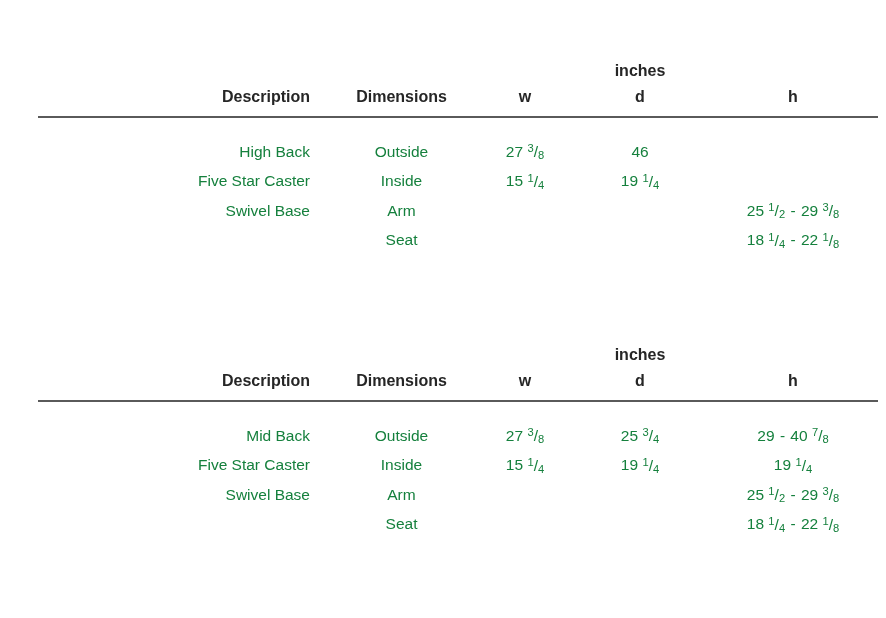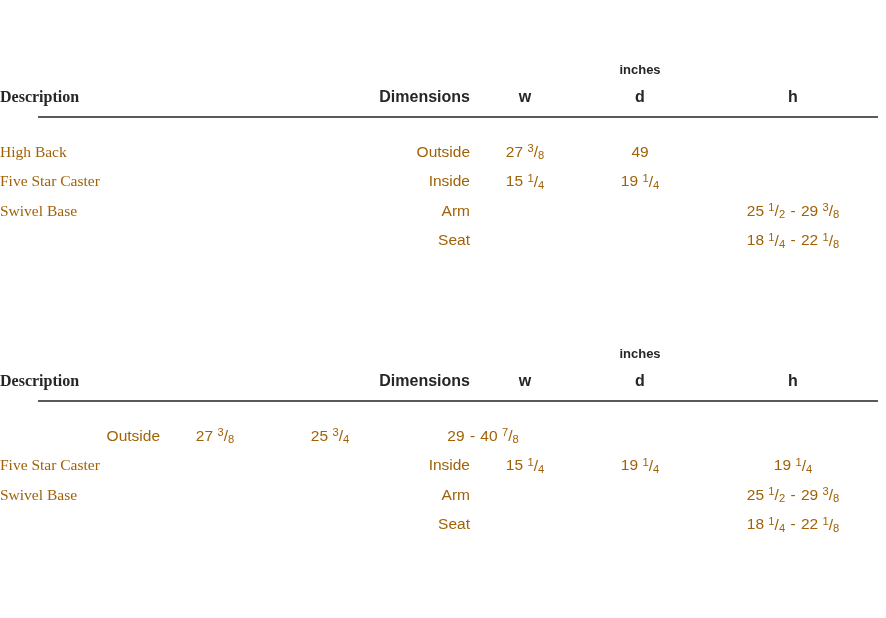--- a/index.html
+++ b/index.html
@@ -27,29 +27,29 @@
 
   .unit-row,
   .head-row,
   .body-row {
     display: flex;
     align-items: baseline;
     width: 886px;
   }
 
   
-  .c-desc { width: 310px; flex: 0 0 310px; text-align: left; font-family: Liberation Serif, serif; }
-  .c-dim  { width: 160px; flex: 0 0 160px; text-align: right; padding-left: 23px; box-sizing: border-box; }
+  .c-desc { width: 310px; flex: 0 0 310px; text-align: right; }
+  .c-dim  { width: 160px; flex: 0 0 160px; text-align: center; padding-left: 23px; box-sizing: border-box; }
   .c-w    { width: 110px; flex: 0 0 110px; text-align: center; }
   .c-d    { width: 120px; flex: 0 0 120px; text-align: center; }
   .c-h    { width: 186px; flex: 0 0 186px; text-align: center; }
 
   .unit-row {
     height: 26px;
-    font-size: 13px;
+    font-size: 16px;
     font-weight: bold;
     color: #262626;
   }
   .unit-row .c-desc,
   .unit-row .c-dim,
   .unit-row .c-w,
   .unit-row .c-h { visibility: hidden; }
 
   .head-row {
     height: 28px;
@@ -65,21 +65,21 @@
     width: 840px;
     margin-left: 38px;
     margin-right: 8px;
   }
 
   .body-block { padding-top: 24px; }
 
   .body-row {
     height: 29.5px;
     font-size: 15.5px;
-    color: #a16207;
+    color: #15803d;
   }
 
   
   .frac {
     display: inline-block;
     white-space: nowrap;
     letter-spacing: 0;
   }
   .frac .num {
     font-size: 0.72em;
@@ -113,21 +113,21 @@
         <div class="c-w">w</div>
         <div class="c-d">d</div>
         <div class="c-h">h</div>
       </div>
       <hr class="rule">
       <div class="body-block">
         <div class="body-row">
           <div class="c-desc">High Back</div>
           <div class="c-dim">Outside</div>
           <div class="c-w"><span class="val">27 <span class="frac"><span class="num">3</span><span class="sl">/</span><span class="den">8</span></span></span></div>
-          <div class="c-d"><span class="val">49</span></div>
+          <div class="c-d"><span class="val">46</span></div>
         </div>
         <div class="body-row">
           <div class="c-desc">Five Star Caster</div>
           <div class="c-dim">Inside</div>
           <div class="c-w"><span class="val">15 <span class="frac"><span class="num">1</span><span class="sl">/</span><span class="den">4</span></span></span></div>
           <div class="c-d"><span class="val">19 <span class="frac"><span class="num">1</span><span class="sl">/</span><span class="den">4</span></span></span></div>
         </div>
         <div class="body-row">
           <div class="c-desc">Swivel Base</div>
           <div class="c-dim">Arm</div>
@@ -155,20 +155,21 @@
       <div class="head-row">
         <div class="c-desc">Description</div>
         <div class="c-dim">Dimensions</div>
         <div class="c-w">w</div>
         <div class="c-d">d</div>
         <div class="c-h">h</div>
       </div>
       <hr class="rule">
       <div class="body-block">
         <div class="body-row">
+          <div class="c-desc">Mid Back</div>
           <div class="c-dim">Outside</div>
           <div class="c-w"><span class="val">27 <span class="frac"><span class="num">3</span><span class="sl">/</span><span class="den">8</span></span></span></div>
           <div class="c-d"><span class="val">25 <span class="frac"><span class="num">3</span><span class="sl">/</span><span class="den">4</span></span></span></div>
           <div class="c-h"><span class="val">29</span><span class="dash"> - </span><span class="val">40 <span class="frac"><span class="num">7</span><span class="sl">/</span><span class="den">8</span></span></span></div>
         </div>
         <div class="body-row">
           <div class="c-desc">Five Star Caster</div>
           <div class="c-dim">Inside</div>
           <div class="c-w"><span class="val">15 <span class="frac"><span class="num">1</span><span class="sl">/</span><span class="den">4</span></span></span></div>
           <div class="c-d"><span class="val">19 <span class="frac"><span class="num">1</span><span class="sl">/</span><span class="den">4</span></span></span></div>

